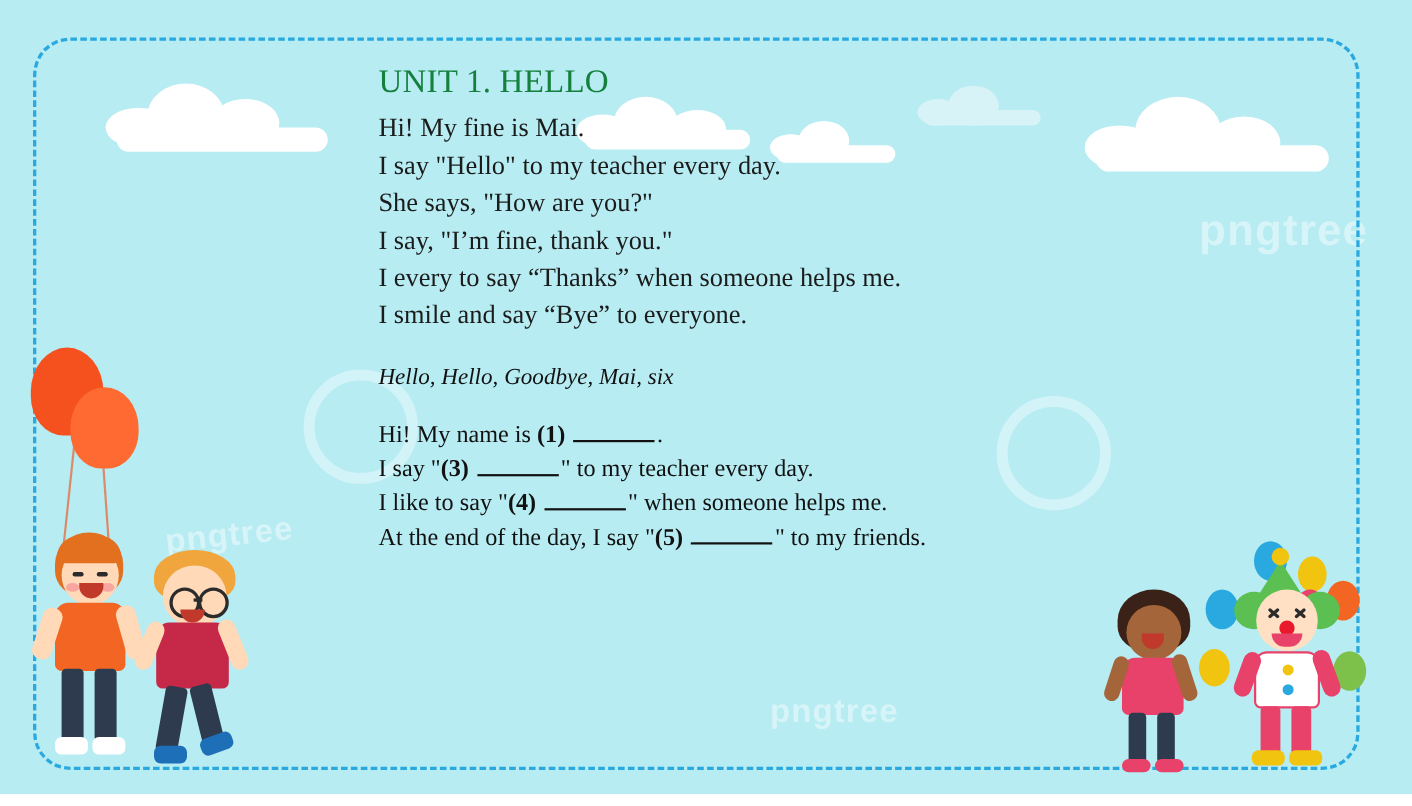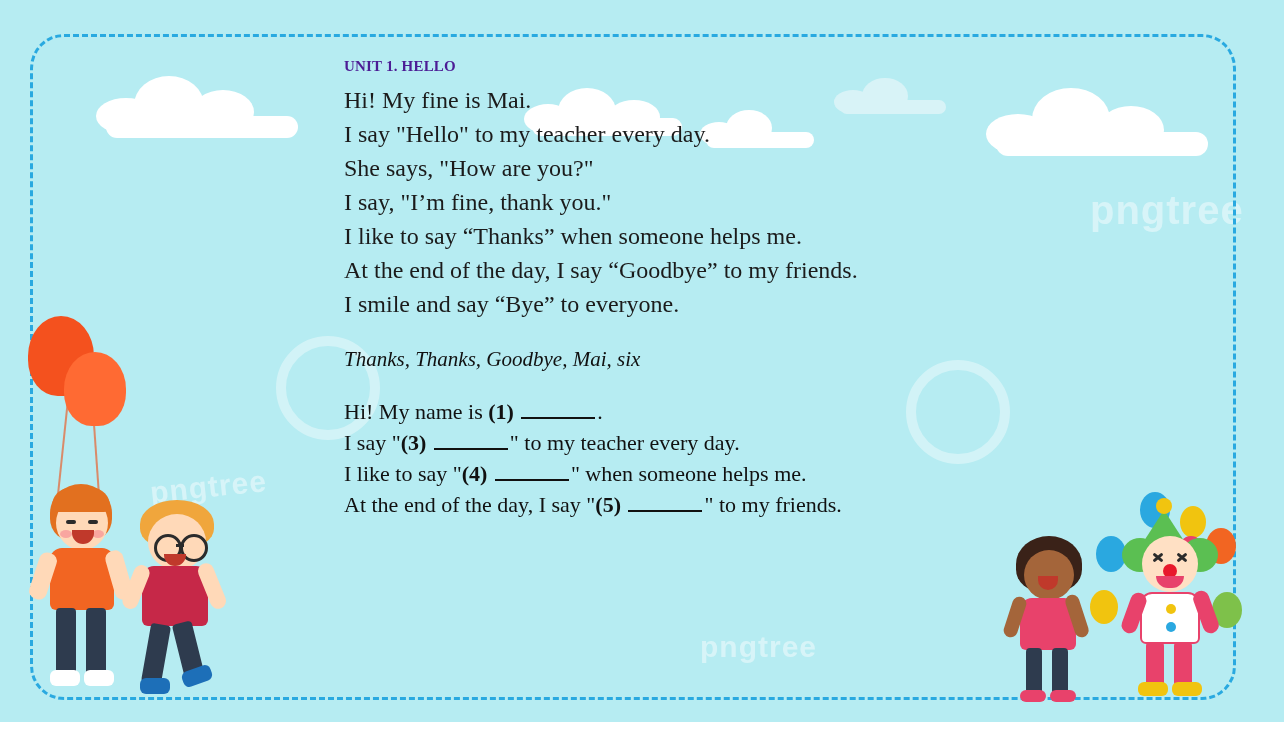--- a/index.html
+++ b/index.html
@@ -70,23 +70,23 @@
   }
 
   
   .content {
     position: absolute;
     left: 344px;
     top: 58px;
     width: 760px;
   }
   .unit-title {
-    color: #4c1d95;
-    font-weight: bold;
-    font-size: 15px;
+    color: #15803d;
+    font-weight: normal;
+    font-size: 30px;
     font-family: "Liberation Serif", serif;
     margin: 0 0 8px 0;
     letter-spacing: 0.2px;
   }
   .story-line {
     font-size: 24px;
     color: #1b1b1b;
     line-height: 34px;
     white-space: nowrap;
   }
@@ -326,26 +326,25 @@
   </div>
 
   <div class="content">
     <div class="unit-title">UNIT 1. HELLO</div>
 
     <div>
       <div class="story-line">Hi! My fine is Mai.</div>
       <div class="story-line">I say "Hello" to my teacher every day.</div>
       <div class="story-line">She says, "How are you?"</div>
       <div class="story-line">I say, "I’m fine, thank you."</div>
-      <div class="story-line">I like to say “Thanks” when someone helps me.</div>
-      <div class="story-line">At the end of the day, I say “Goodbye” to my friends.</div>
+      <div class="story-line">I every to say “Thanks” when someone helps me.</div>
       <div class="story-line">I smile and say “Bye” to everyone.</div>
     </div>
 
-    <div class="word-bank">Thanks, Thanks, Goodbye, Mai, six</div>
+    <div class="word-bank">Hello, Hello, Goodbye, Mai, six</div>
 
     <div class="fill-list">
       <div class="fill-line">
         <span>Hi! My name is </span><b>(1)</b> <span class="blank"></span><span>.</span>
       </div>
       <div class="fill-line">
         <span>I say "</span><b>(3)</b> <span class="blank"></span><span>" to my teacher every day.</span>
       </div>
       <div class="fill-line">
         <span>I like to say "</span><b>(4)</b> <span class="blank"></span><span>" when someone helps me.</span>

